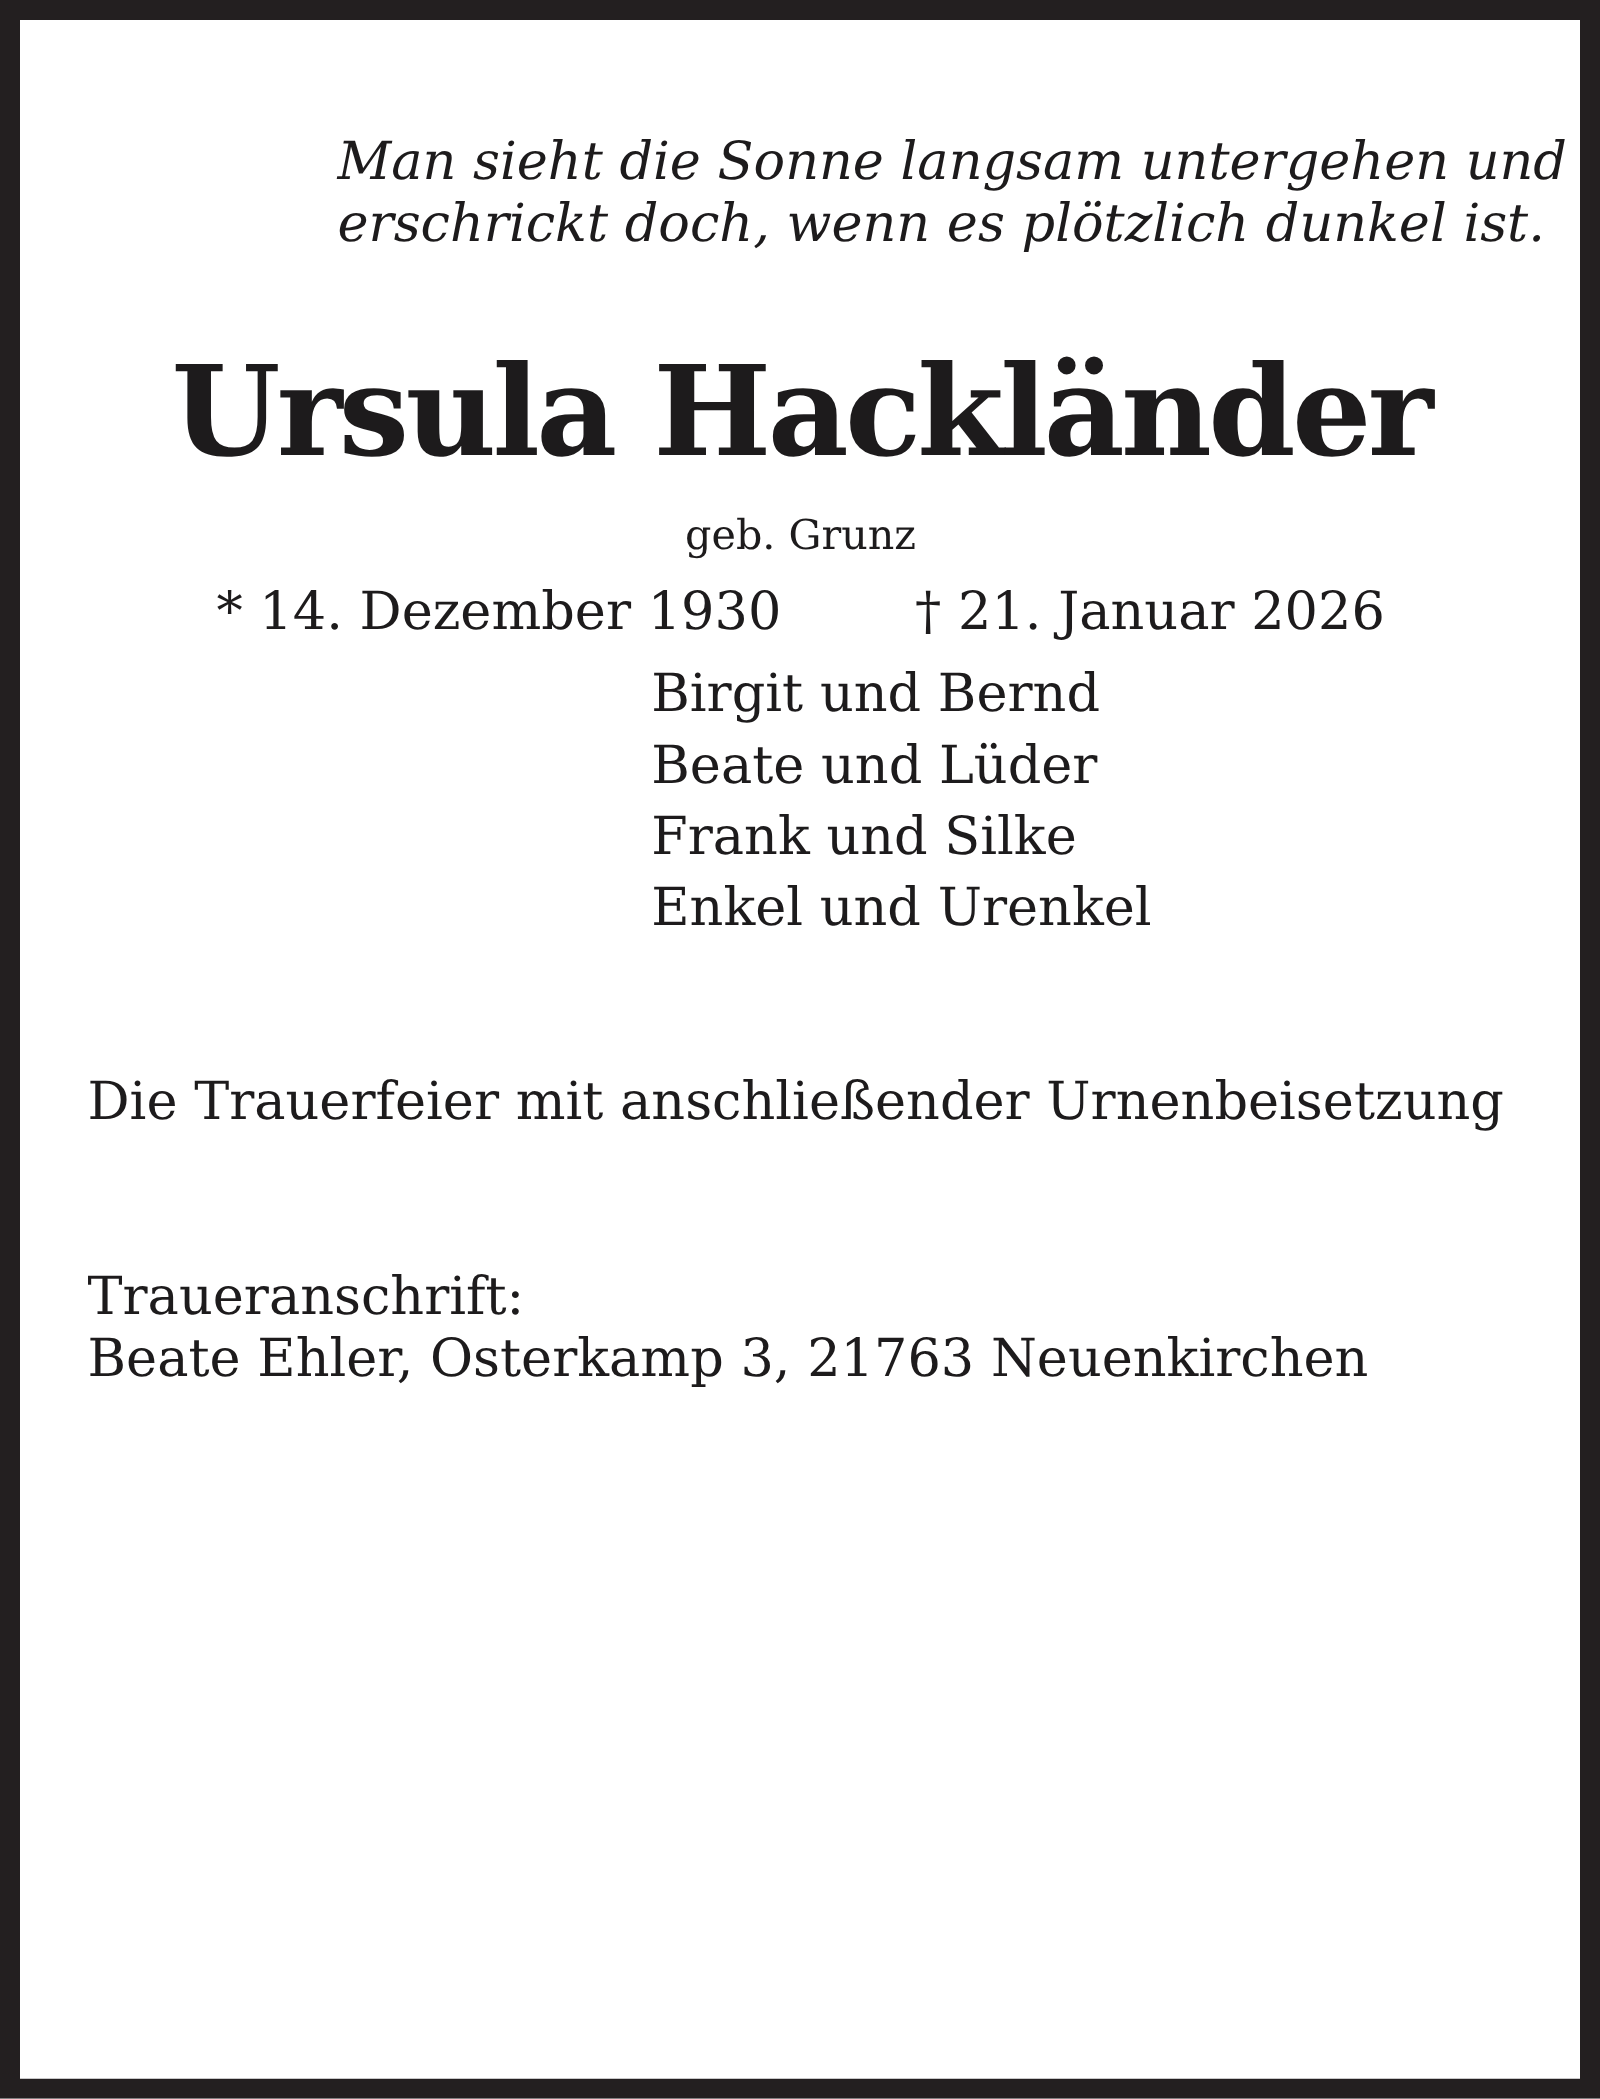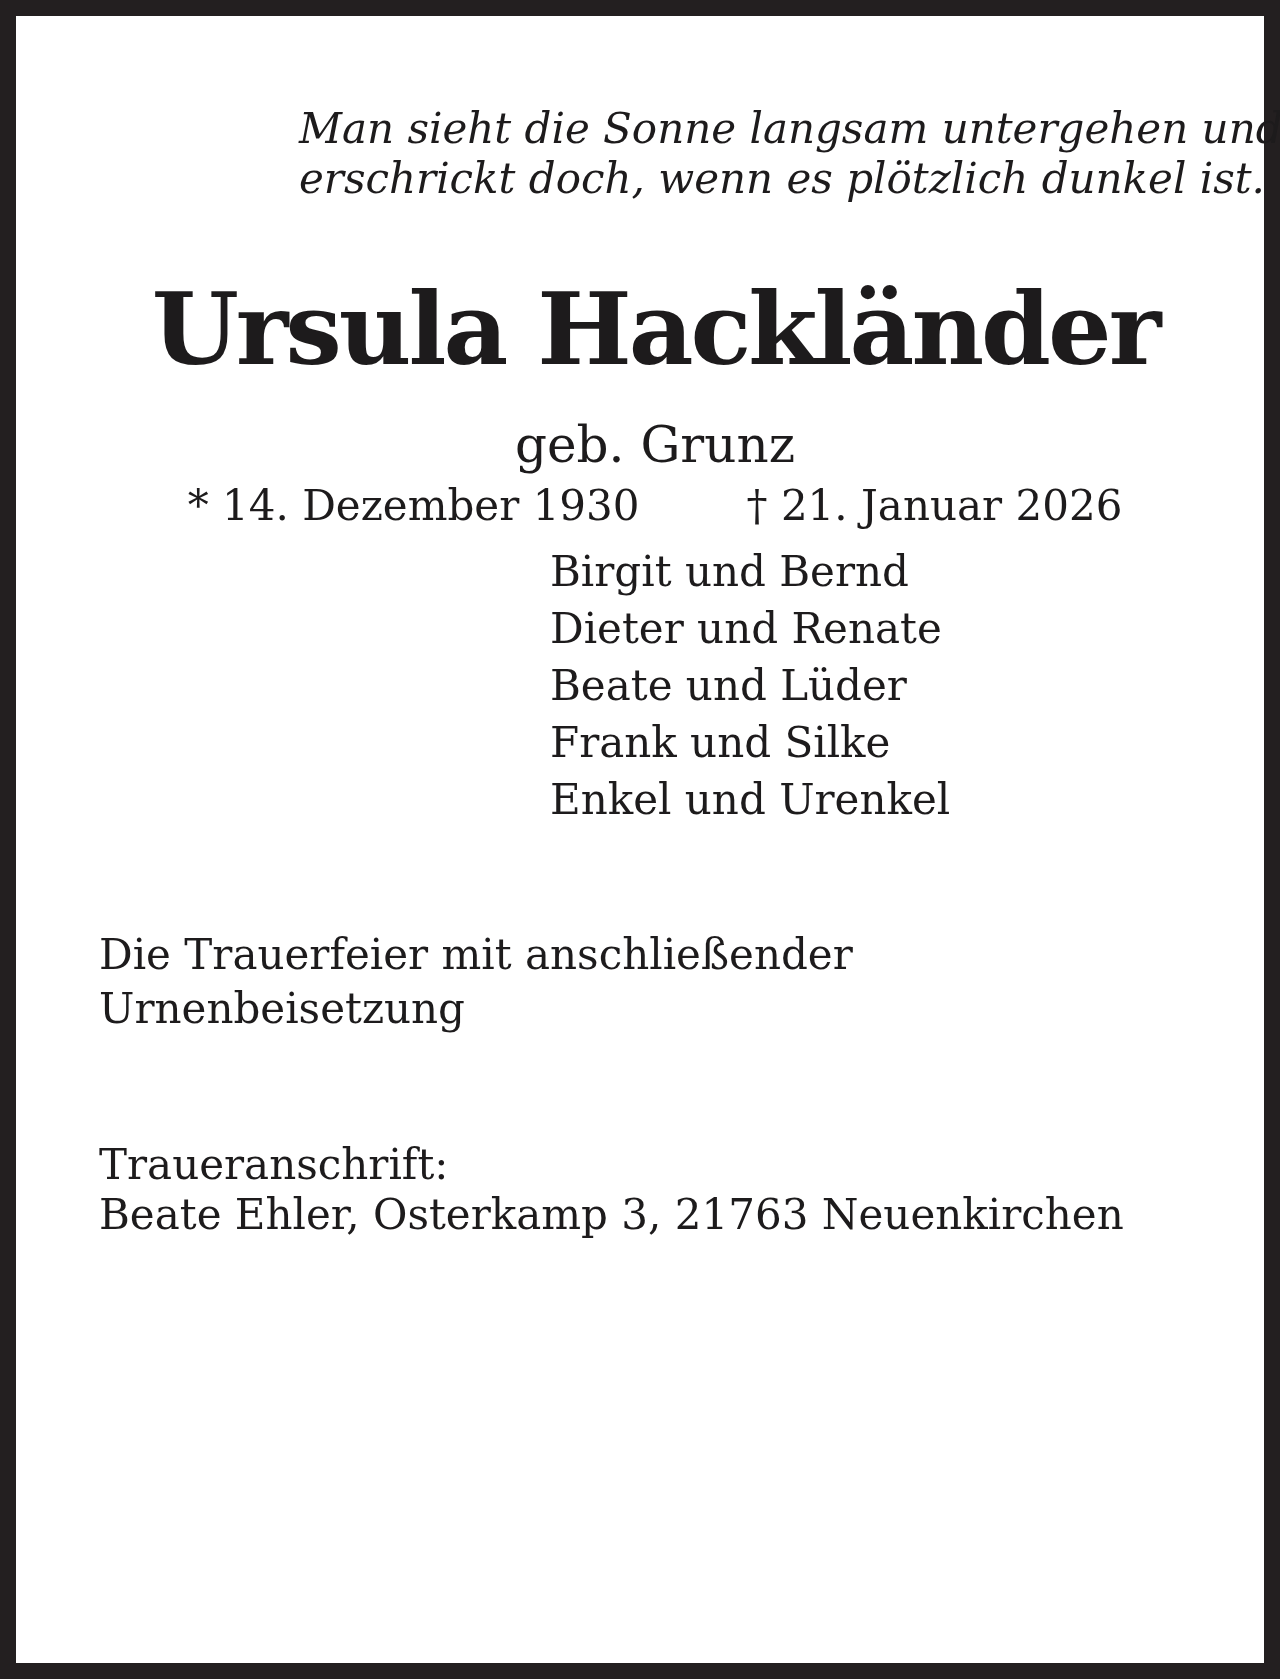--- a/index.html
+++ b/index.html
@@ -16,21 +16,21 @@
   }
   .frame {
     box-sizing: border-box;
     width: 1280px;
     height: 1679px;
     border: 16px solid var(--frame, #231f20);
     background: var(--background, #ffffff);
   }
   .content {
     box-sizing: border-box;
-    padding: 88px 53px 0 83px;
+    padding: 88px 53px 0 54px;
   }
   .quote {
     margin: 0 0 0 200px;
     width: 912px;
     text-align: center;
     font-style: italic;
     font-size: 42px;
     line-height: 50px;
     white-space: nowrap;
   }
@@ -42,23 +42,23 @@
   .deceased-name {
     margin-top: 73px;
     text-align: center;
     font-size: 100px;
     line-height: 104px;
     font-weight: bold;
     letter-spacing: -3px;
     white-space: nowrap;
   }
   .maiden {
-    margin-top: 39px;
+    margin-top: 22px;
     text-align: center;
-    font-size: 50px;
+    font-size: 33px;
     line-height: 50px;
   }
   .dates {
     margin-top: 11px;
     display: flex;
     justify-content: center;
     gap: 107px;
     font-size: 42px;
     line-height: 50px;
     white-space: nowrap;
@@ -104,21 +104,20 @@
     <div class="maiden">geb. Grunz</div>
 
     <div class="dates">
       <span>* 14. Dezember 1930</span>
       <span>† 21. Januar 2026</span>
     </div>
 
 
     <div class="mourners">
       <div>Birgit und Bernd</div>
-      <div>Dieter und Renate</div>
       <div>Beate und Lüder</div>
       <div>Frank und Silke</div>
       <div>Enkel und Urenkel</div>
     </div>
 
     <div class="ceremony">
       <div>Die Trauerfeier mit anschließender Urnenbeisetzung</div>
     </div>
 
     <div class="address-block">

